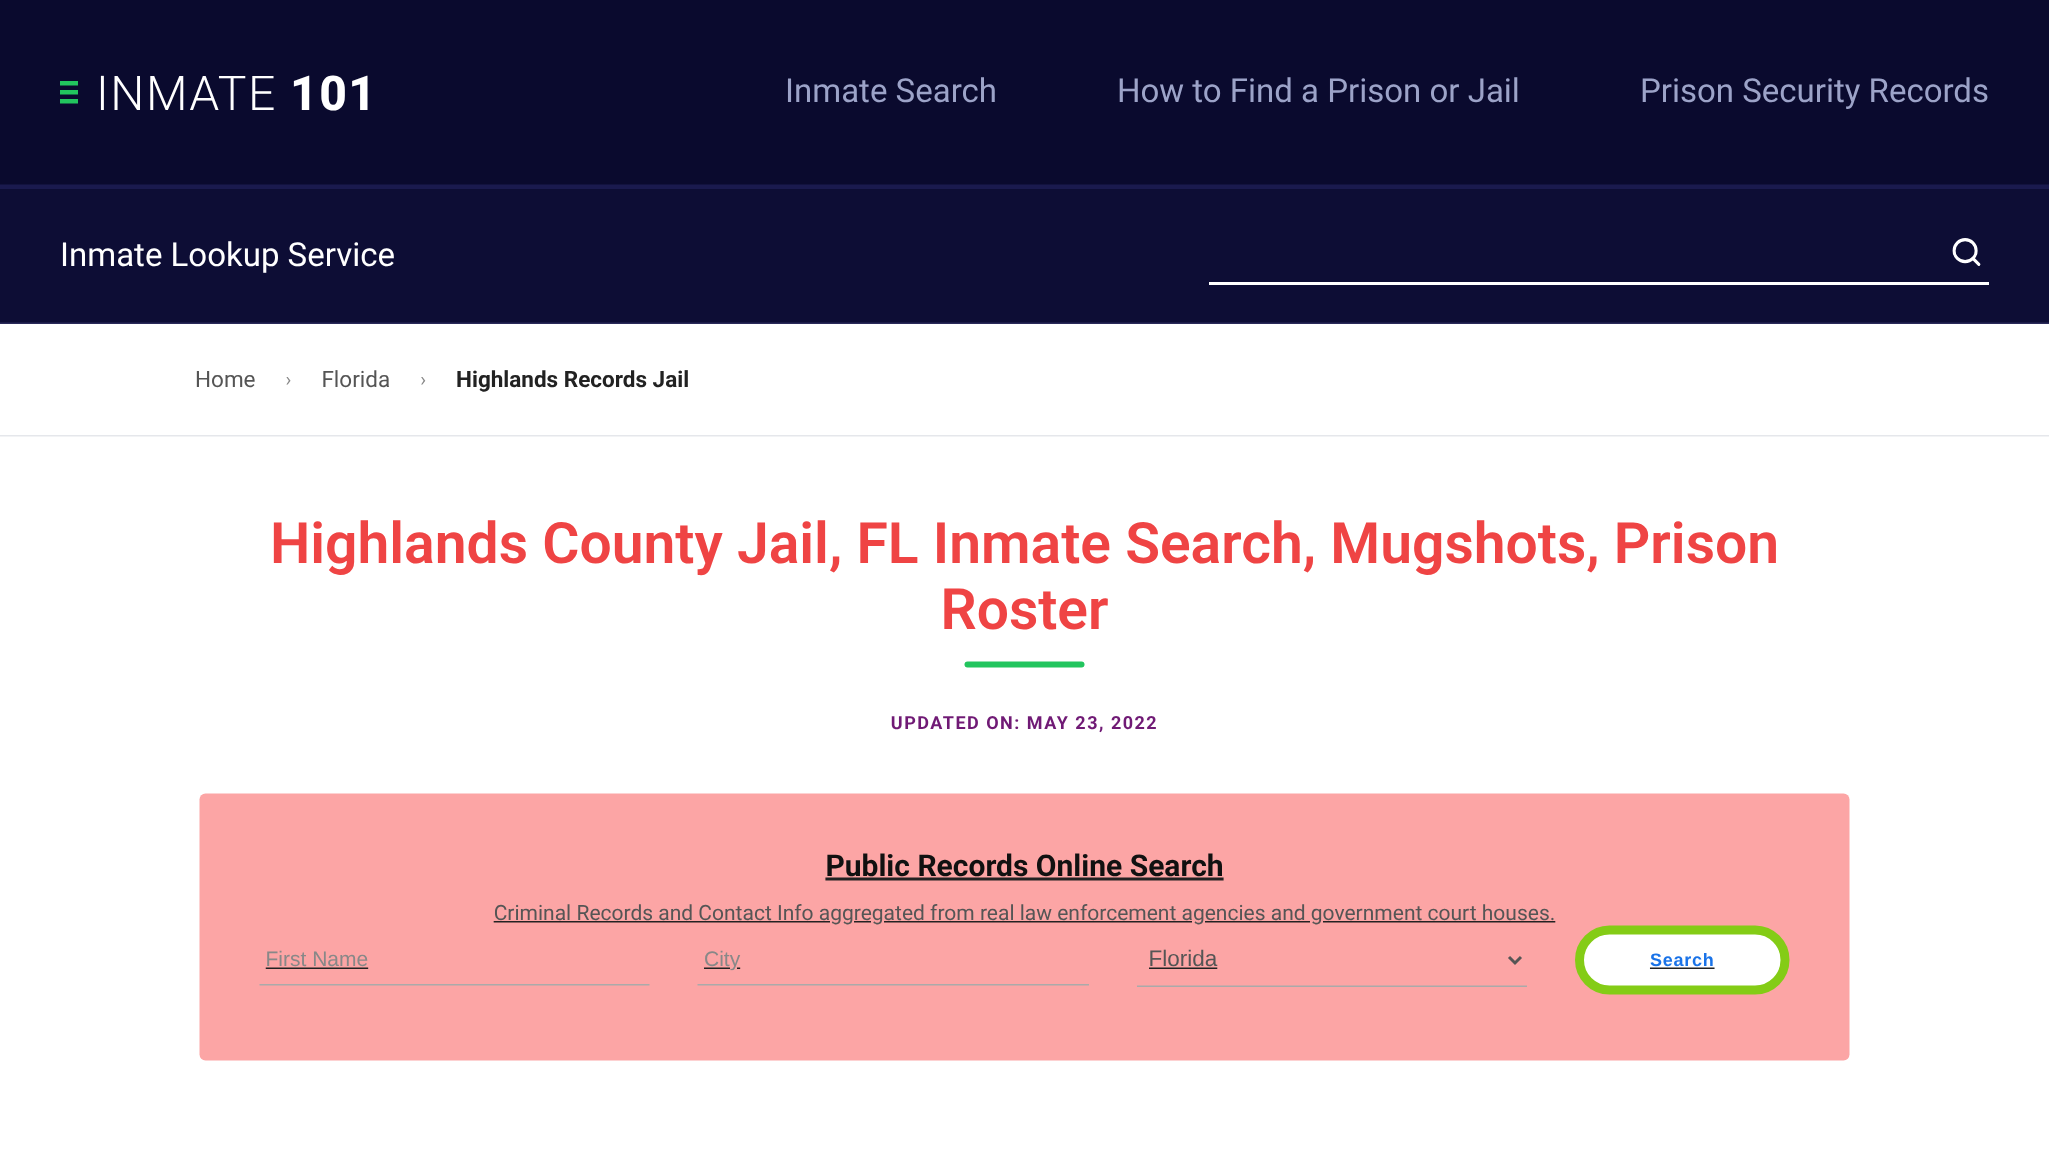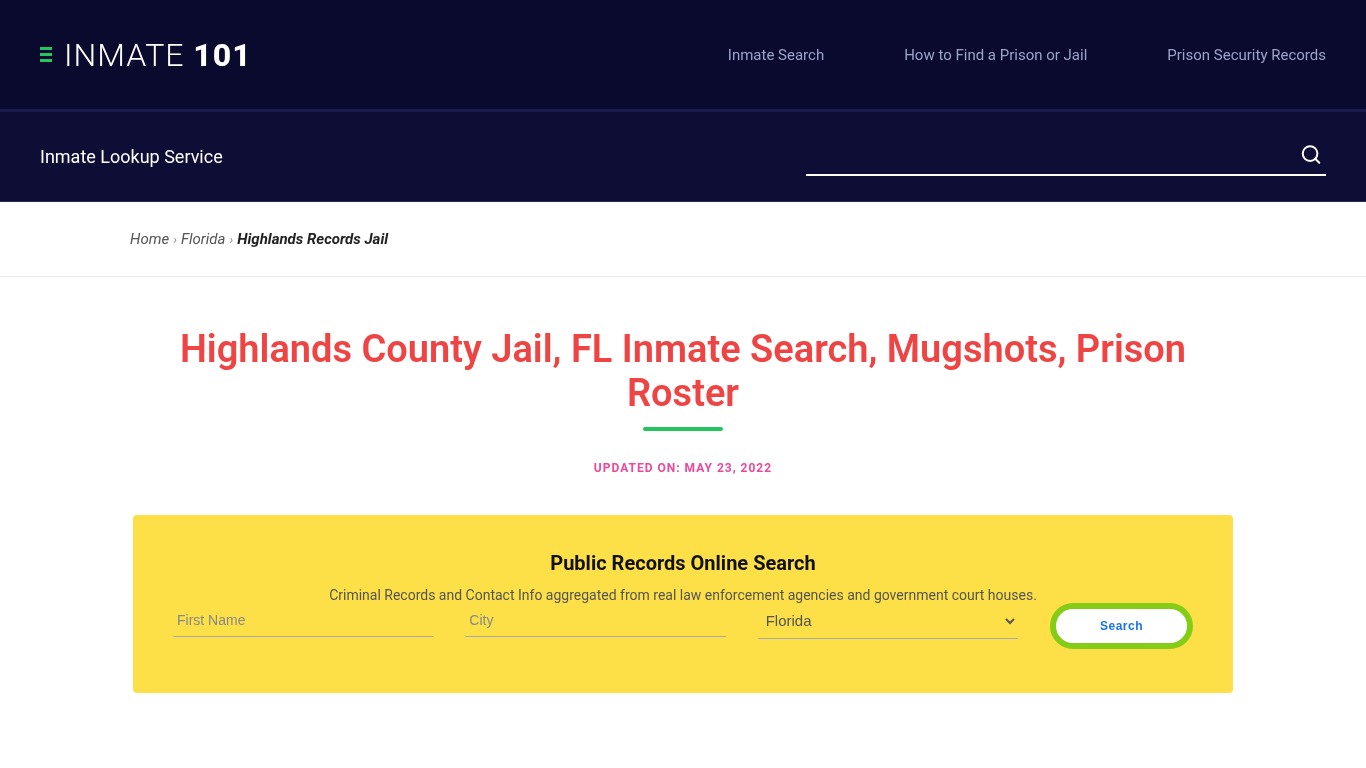--- a/index.html
+++ b/index.html
@@ -11,21 +11,21 @@
       font-family: -apple-system, BlinkMacSystemFont, 'Segoe UI', Roboto, Arial, sans-serif;
       background: #ffffff;
       color: #222;
       width: 1366px;
       min-height: 768px;
     }
 
     
     .top-nav {
       background: #0a0a2e;
-      height: 112px;
+      height: 126px;
       display: flex;
       align-items: center;
       padding: 0 40px;
       border-bottom: 3px solid #1a1a4e;
     }
     .logo-area {
       display: flex;
       align-items: center;
       gap: 8px;
       text-decoration: none;
@@ -58,36 +58,36 @@
       font-weight: 800;
     }
     .nav-links {
       display: flex;
       gap: 80px;
       list-style: none;
     }
     .nav-links a {
       color: #9ca3c8;
       text-decoration: none;
-      font-size: 15px;
+      font-size: 22px;
       font-weight: 400;
     }
 
     
     .search-section {
       background: #0d0d35;
       height: 90px;
       display: flex;
       align-items: center;
       padding: 0 40px;
       border-bottom: 1px solid #2a2a5a;
     }
     .search-service-label {
       color: #ffffff;
-      font-size: 18px;
+      font-size: 22px;
       font-weight: 400;
       margin-right: 60px;
       white-space: nowrap;
     }
     .search-bar-wrapper {
       flex: 1;
       max-width: 520px;
       position: relative;
       margin-left: auto;
     }
@@ -115,23 +115,22 @@
     }
 
     
     .breadcrumb-section {
       padding: 28px 130px;
       border-bottom: 1px solid #e5e7eb;
     }
     .breadcrumb {
       display: flex;
       align-items: center;
-      gap: 4px;
+      gap: 20px;
       font-size: 15px;
-      font-style: italic;
     }
     .breadcrumb a {
       color: #555;
       text-decoration: none;
     }
     .breadcrumb .separator {
       color: #888;
       font-size: 13px;
     }
     .breadcrumb .current {
@@ -153,47 +152,48 @@
     .title-underline {
       width: 80px;
       height: 4px;
       background: #22c55e;
       margin: 0 auto 30px;
       border-radius: 2px;
     }
     .updated-label {
       font-size: 12px;
       font-weight: 700;
-      color: #ec4899;
+      color: #701a75;
       letter-spacing: 1px;
       text-transform: uppercase;
       margin-bottom: 40px;
     }
 
     
     .search-box {
-      background: #fde047;
+      background: #fca5a5;
       border-radius: 4px;
       padding: 36px 40px 44px;
       margin: 0 auto;
       max-width: 1100px;
+      text-decoration: underline;
     }
     .search-box-title {
       font-size: 20px;
       font-weight: 700;
       color: #111;
       margin-bottom: 12px;
     }
     .search-box-subtitle {
       font-size: 14px;
       color: #555;
     }
     .search-form {
       display: flex;
-      align-items: flex-start;
+      align-items: center;
       gap: 32px;
     }
     .form-field {
       display: flex;
       flex-direction: column;
       flex: 1;
     }
     .form-field input,
     .form-field select {
       background: transparent;

